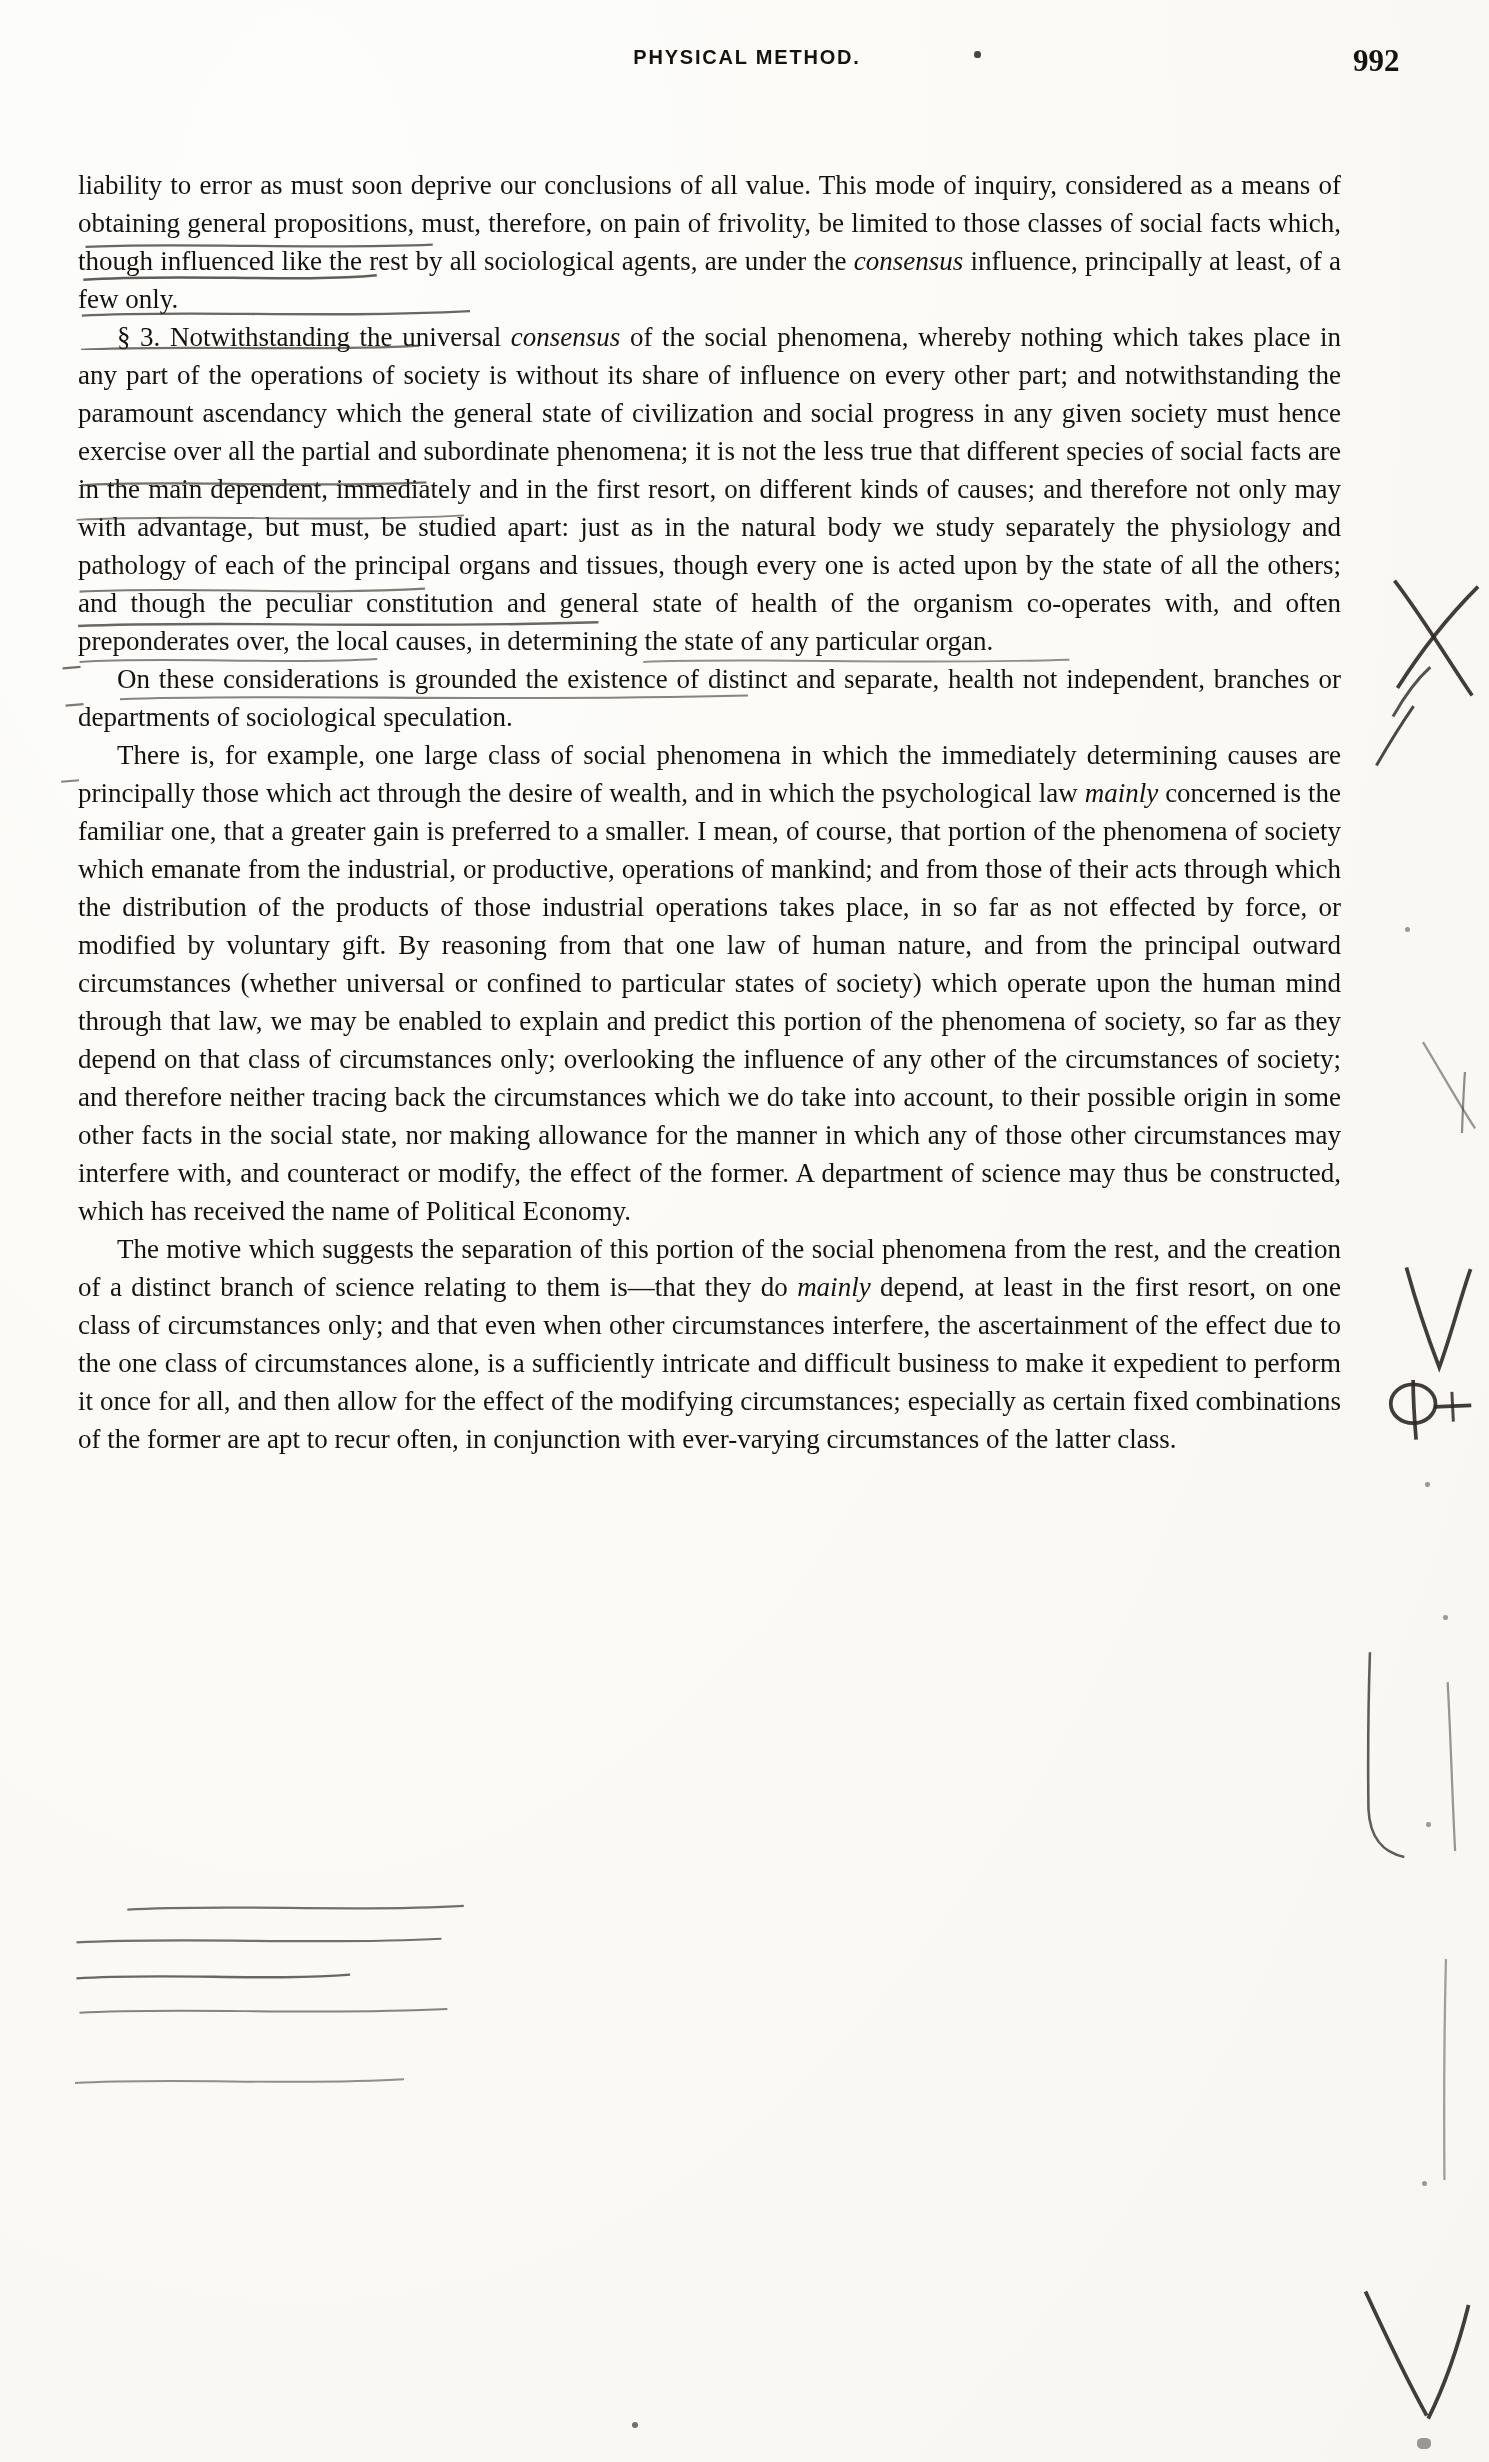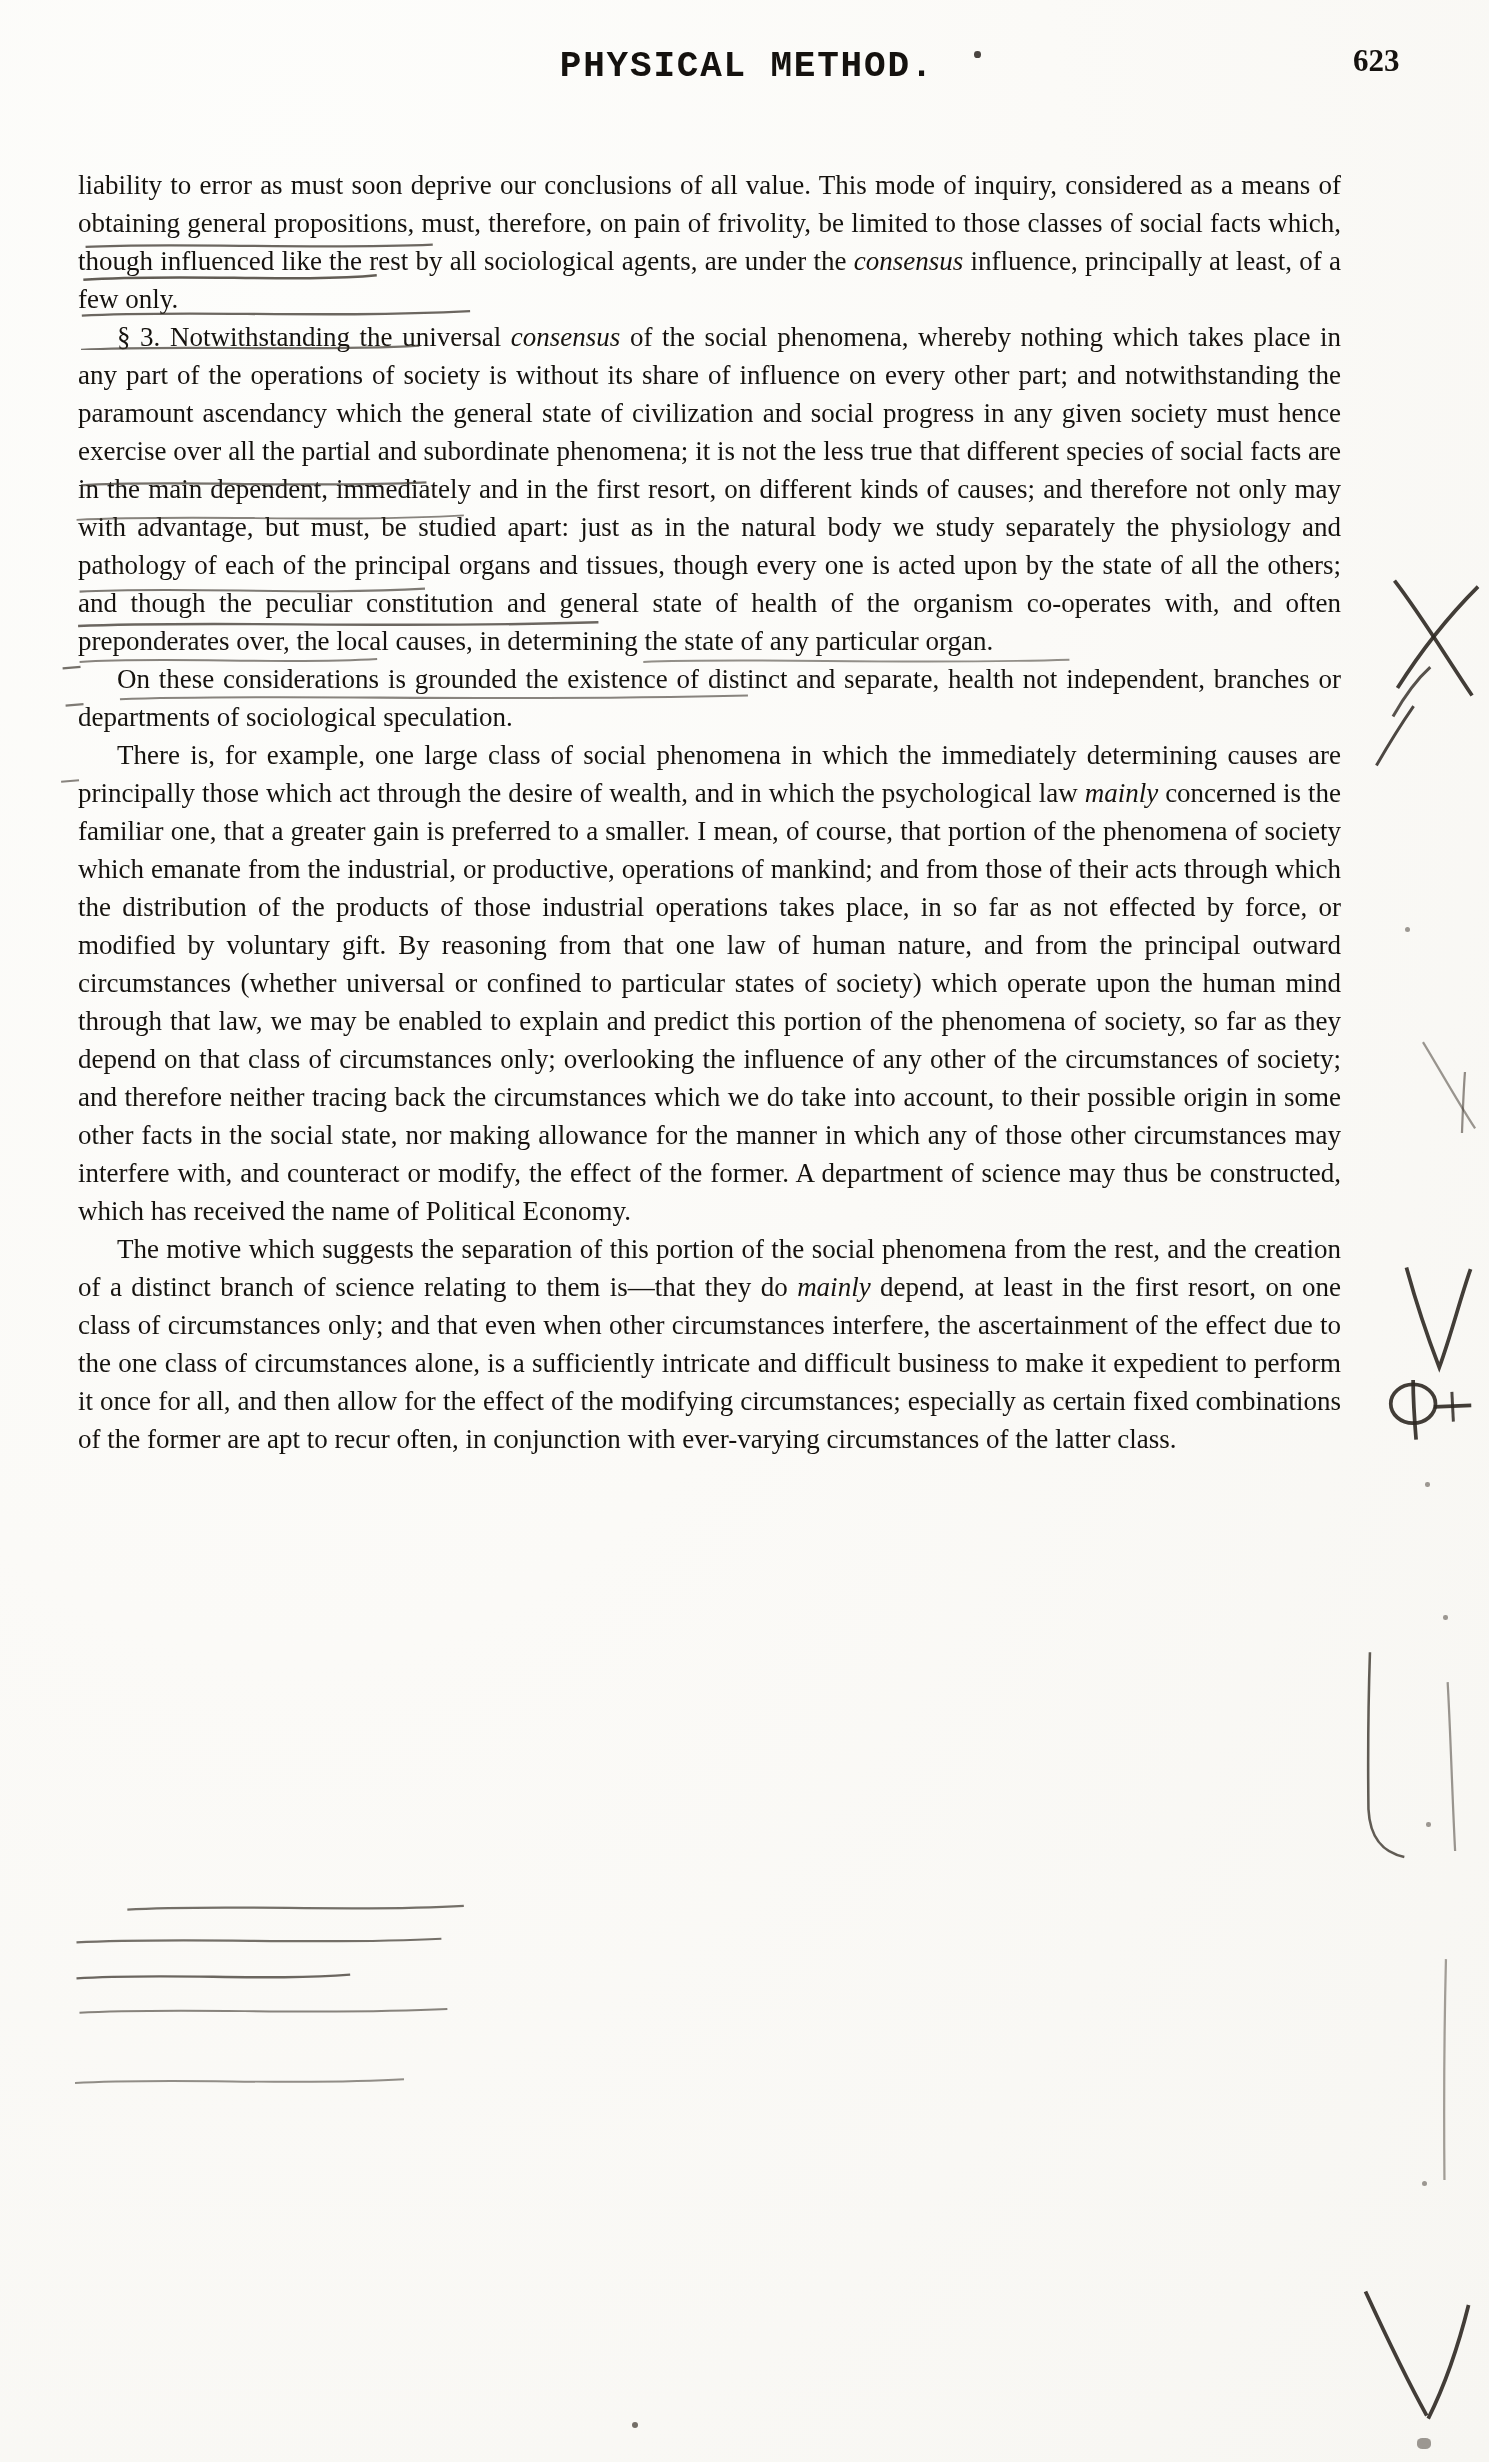--- a/index.html
+++ b/index.html
@@ -36,25 +36,25 @@
   .header-row {
     position: relative;
     height: 90px;
   }
   .running-head {
     position: absolute;
     left: 0;
     right: 0;
     top: 46px;
     text-align: center;
-    font-size: 36px;
+    font-size: 20px;
     letter-spacing: 1.8px;
     font-weight: 700;
     color: #15120f;
-    font-family: Liberation Mono, monospace;
+    font-family: Liberation Sans, sans-serif;
   }
   .page-number {
     position: absolute;
     right: 16.4px;
     top: 43px;
     font-size: 31px;
     font-weight: 700;
     color: #15120f;
   }
   .head-speck {
@@ -120,21 +120,21 @@
   }
 </style>
 </head>
 <body>
 
 <div class="page">
   <div class="content">
 
     <div class="header-row">
       <div class="running-head">PHYSICAL METHOD.</div>
-      <div class="page-number">623</div>
+      <div class="page-number">992</div>
       <div class="head-speck"></div>
     </div>
 
     <div class="body-text">
       <p>liability to error as must soon deprive our conclusions of all value.  This mode of inquiry, considered as a means of obtaining general propositions, must, therefore, on pain of frivolity, be limited to those classes of social facts which, though influenced like the rest by all sociological agents, are under the <em>consensus</em> influence, principally at least, of a few only.</p>
 
       <p class="para-indent gap-before">§ 3. Notwithstanding the universal <em>consensus</em> of the social phenomena, whereby nothing which takes place in any part of the operations of society is without its share of influence on every other part; and notwithstanding the paramount ascendancy which the general state of civilization and social progress in any given society must hence exercise over all the partial and subordinate phenomena; it is not the less true that different species of social facts are in the main dependent, immediately and in the first resort, on different kinds of causes; and therefore not only may with advantage, but must, be studied apart: just as in the natural body we study separately the physiology and pathology of each of the principal organs and tissues, though every one is acted upon by the state of all the others; and though the peculiar constitution and general state of health of the organism co-operates with, and often preponderates over, the local causes, in determining the state of any particular organ.</p>
 
       <p class="para-indent">On these considerations is grounded the existence of distinct and separate, health not independent, branches or departments of sociological speculation.</p>
 

